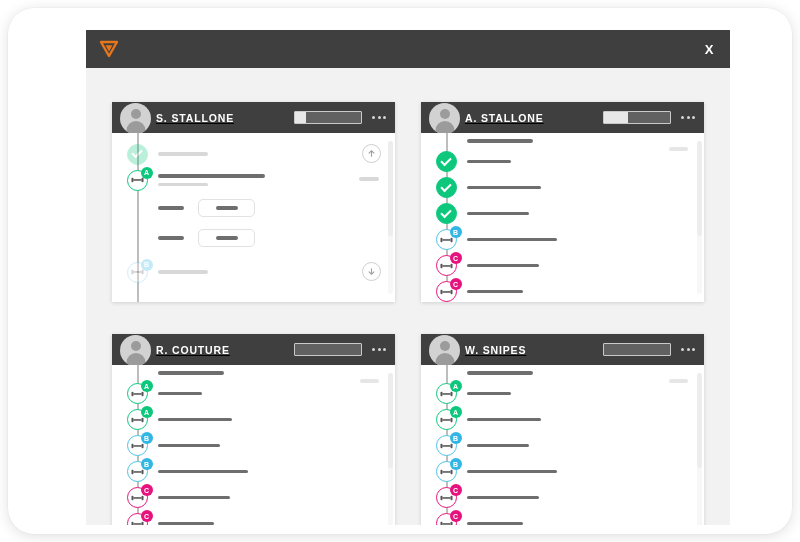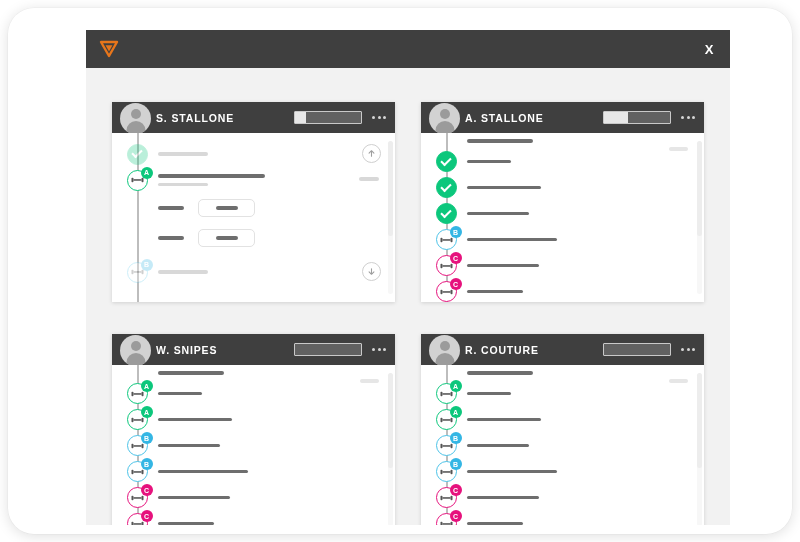--- a/index.html
+++ b/index.html
@@ -70,20 +70,21 @@
     gap: 32px 26px;
   }
 
   .card {
     position: relative;
     background: #ffffff;
     box-shadow: 0 1px 4px rgba(0,0,0,0.14);
     display: flex;
     flex-direction: column;
     overflow: hidden;
+    text-decoration: underline;
   }
 
   
   .card-header {
     position: relative;
     height: 31px;
     background: #3f3f3f;
     display: flex;
     align-items: center;
     flex: 0 0 auto;
@@ -526,20 +527,128 @@
             </div>
         </div>
       </div>
 
       <div class="card">
         <div class="card-header">
           <div class="avatar">
             <div class="head"></div>
               <div class="body"></div>
           </div>
+          <div class="card-name">R. COUTURE</div>
+          <div class="header-right">
+            <div class="progress-track">
+              <div class="progress-fill" id="p3" style="width: 0%;"></div>
+            </div>
+            <div class="kebab">
+                <i></i>
+                <i></i>
+                <i></i>
+              </div>
+          </div>
+        </div>
+        <div class="card-body list-body">
+          <div class="rail"></div>
+          <div class="list-head-bar bar" style="width:66px"></div>
+          <div class="top-note bar xlight"></div>
+          <div id="list-3">
+              <div class="step-row">
+                <div class="node">
+                  <div class="node-circle outline-green">
+                    <svg width="13" height="8" viewBox="0 0 16 9">
+                      <rect x="0.6" y="1.6" width="2.4" height="5.6" rx="1" fill="#555"></rect>
+                      <rect x="13" y="1.6" width="2.4" height="5.6" rx="1" fill="#555"></rect>
+                      <rect x="3" y="3.5" width="10" height="1.9" fill="#555"></rect>
+                    </svg>
+                    <span class="badge green">A</span>
+                  </div>
+                </div>
+                <div class="step-label bar" style="width:44px"></div>
+              </div>
+              <div class="step-row">
+                <div class="node">
+                  <div class="node-circle outline-green">
+                    <svg width="13" height="8" viewBox="0 0 16 9">
+                      <rect x="0.6" y="1.6" width="2.4" height="5.6" rx="1" fill="#555"></rect>
+                      <rect x="13" y="1.6" width="2.4" height="5.6" rx="1" fill="#555"></rect>
+                      <rect x="3" y="3.5" width="10" height="1.9" fill="#555"></rect>
+                    </svg>
+                    <span class="badge green">A</span>
+                  </div>
+                </div>
+                <div class="step-label bar" style="width:74px"></div>
+              </div>
+              <div class="step-row">
+                <div class="node">
+                  <div class="node-circle outline-blue">
+                    <svg width="13" height="8" viewBox="0 0 16 9">
+                      <rect x="0.6" y="1.6" width="2.4" height="5.6" rx="1" fill="#555"></rect>
+                      <rect x="13" y="1.6" width="2.4" height="5.6" rx="1" fill="#555"></rect>
+                      <rect x="3" y="3.5" width="10" height="1.9" fill="#555"></rect>
+                    </svg>
+                    <span class="badge blue">B</span>
+                  </div>
+                </div>
+                <div class="step-label bar" style="width:62px"></div>
+              </div>
+              <div class="step-row">
+                <div class="node">
+                  <div class="node-circle outline-blue">
+                    <svg width="13" height="8" viewBox="0 0 16 9">
+                      <rect x="0.6" y="1.6" width="2.4" height="5.6" rx="1" fill="#555"></rect>
+                      <rect x="13" y="1.6" width="2.4" height="5.6" rx="1" fill="#555"></rect>
+                      <rect x="3" y="3.5" width="10" height="1.9" fill="#555"></rect>
+                    </svg>
+                    <span class="badge blue">B</span>
+                  </div>
+                </div>
+                <div class="step-label bar" style="width:90px"></div>
+              </div>
+              <div class="step-row">
+                <div class="node">
+                  <div class="node-circle outline-pink">
+                    <svg width="13" height="8" viewBox="0 0 16 9">
+                      <rect x="0.6" y="1.6" width="2.4" height="5.6" rx="1" fill="#555"></rect>
+                      <rect x="13" y="1.6" width="2.4" height="5.6" rx="1" fill="#555"></rect>
+                      <rect x="3" y="3.5" width="10" height="1.9" fill="#555"></rect>
+                    </svg>
+                    <span class="badge pink">C</span>
+                  </div>
+                </div>
+                <div class="step-label bar" style="width:72px"></div>
+              </div>
+              <div class="step-row">
+                <div class="node">
+                  <div class="node-circle outline-pink">
+                    <svg width="13" height="8" viewBox="0 0 16 9">
+                      <rect x="0.6" y="1.6" width="2.4" height="5.6" rx="1" fill="#555"></rect>
+                      <rect x="13" y="1.6" width="2.4" height="5.6" rx="1" fill="#555"></rect>
+                      <rect x="3" y="3.5" width="10" height="1.9" fill="#555"></rect>
+                    </svg>
+                    <span class="badge pink">C</span>
+                  </div>
+                </div>
+                <div class="step-label bar" style="width:56px"></div>
+              </div>
+            </div>
+          <div class="scrollbar">
+              <div class="thumb"></div>
+            </div>
+        </div>
+      </div>
+
+      <div class="card">
+        <div class="card-header">
+          <div class="avatar">
+            <div class="head"></div>
+              <div class="body"></div>
+          </div>
           <div class="card-name">W. SNIPES</div>
           <div class="header-right">
             <div class="progress-track">
               <div class="progress-fill" id="p2" style="width: 0%;"></div>
             </div>
             <div class="kebab">
                 <i></i>
                 <i></i>
                 <i></i>
               </div>
@@ -628,123 +737,15 @@
                 </div>
                 <div class="step-label bar" style="width:56px"></div>
               </div>
             </div>
           <div class="scrollbar">
               <div class="thumb"></div>
             </div>
         </div>
       </div>
 
-      <div class="card">
-        <div class="card-header">
-          <div class="avatar">
-            <div class="head"></div>
-              <div class="body"></div>
-          </div>
-          <div class="card-name">R. COUTURE</div>
-          <div class="header-right">
-            <div class="progress-track">
-              <div class="progress-fill" id="p3" style="width: 0%;"></div>
-            </div>
-            <div class="kebab">
-                <i></i>
-                <i></i>
-                <i></i>
-              </div>
-          </div>
-        </div>
-        <div class="card-body list-body">
-          <div class="rail"></div>
-          <div class="list-head-bar bar" style="width:66px"></div>
-          <div class="top-note bar xlight"></div>
-          <div id="list-3">
-              <div class="step-row">
-                <div class="node">
-                  <div class="node-circle outline-green">
-                    <svg width="13" height="8" viewBox="0 0 16 9">
-                      <rect x="0.6" y="1.6" width="2.4" height="5.6" rx="1" fill="#555"></rect>
-                      <rect x="13" y="1.6" width="2.4" height="5.6" rx="1" fill="#555"></rect>
-                      <rect x="3" y="3.5" width="10" height="1.9" fill="#555"></rect>
-                    </svg>
-                    <span class="badge green">A</span>
-                  </div>
-                </div>
-                <div class="step-label bar" style="width:44px"></div>
-              </div>
-              <div class="step-row">
-                <div class="node">
-                  <div class="node-circle outline-green">
-                    <svg width="13" height="8" viewBox="0 0 16 9">
-                      <rect x="0.6" y="1.6" width="2.4" height="5.6" rx="1" fill="#555"></rect>
-                      <rect x="13" y="1.6" width="2.4" height="5.6" rx="1" fill="#555"></rect>
-                      <rect x="3" y="3.5" width="10" height="1.9" fill="#555"></rect>
-                    </svg>
-                    <span class="badge green">A</span>
-                  </div>
-                </div>
-                <div class="step-label bar" style="width:74px"></div>
-              </div>
-              <div class="step-row">
-                <div class="node">
-                  <div class="node-circle outline-blue">
-                    <svg width="13" height="8" viewBox="0 0 16 9">
-                      <rect x="0.6" y="1.6" width="2.4" height="5.6" rx="1" fill="#555"></rect>
-                      <rect x="13" y="1.6" width="2.4" height="5.6" rx="1" fill="#555"></rect>
-                      <rect x="3" y="3.5" width="10" height="1.9" fill="#555"></rect>
-                    </svg>
-                    <span class="badge blue">B</span>
-                  </div>
-                </div>
-                <div class="step-label bar" style="width:62px"></div>
-              </div>
-              <div class="step-row">
-                <div class="node">
-                  <div class="node-circle outline-blue">
-                    <svg width="13" height="8" viewBox="0 0 16 9">
-                      <rect x="0.6" y="1.6" width="2.4" height="5.6" rx="1" fill="#555"></rect>
-                      <rect x="13" y="1.6" width="2.4" height="5.6" rx="1" fill="#555"></rect>
-                      <rect x="3" y="3.5" width="10" height="1.9" fill="#555"></rect>
-                    </svg>
-                    <span class="badge blue">B</span>
-                  </div>
-                </div>
-                <div class="step-label bar" style="width:90px"></div>
-              </div>
-              <div class="step-row">
-                <div class="node">
-                  <div class="node-circle outline-pink">
-                    <svg width="13" height="8" viewBox="0 0 16 9">
-                      <rect x="0.6" y="1.6" width="2.4" height="5.6" rx="1" fill="#555"></rect>
-                      <rect x="13" y="1.6" width="2.4" height="5.6" rx="1" fill="#555"></rect>
-                      <rect x="3" y="3.5" width="10" height="1.9" fill="#555"></rect>
-                    </svg>
-                    <span class="badge pink">C</span>
-                  </div>
-                </div>
-                <div class="step-label bar" style="width:72px"></div>
-              </div>
-              <div class="step-row">
-                <div class="node">
-                  <div class="node-circle outline-pink">
-                    <svg width="13" height="8" viewBox="0 0 16 9">
-                      <rect x="0.6" y="1.6" width="2.4" height="5.6" rx="1" fill="#555"></rect>
-                      <rect x="13" y="1.6" width="2.4" height="5.6" rx="1" fill="#555"></rect>
-                      <rect x="3" y="3.5" width="10" height="1.9" fill="#555"></rect>
-                    </svg>
-                    <span class="badge pink">C</span>
-                  </div>
-                </div>
-                <div class="step-label bar" style="width:56px"></div>
-              </div>
-            </div>
-          <div class="scrollbar">
-              <div class="thumb"></div>
-            </div>
-        </div>
-      </div>
-
     </div>
   </div>
 </div>
 
 </body></html>

